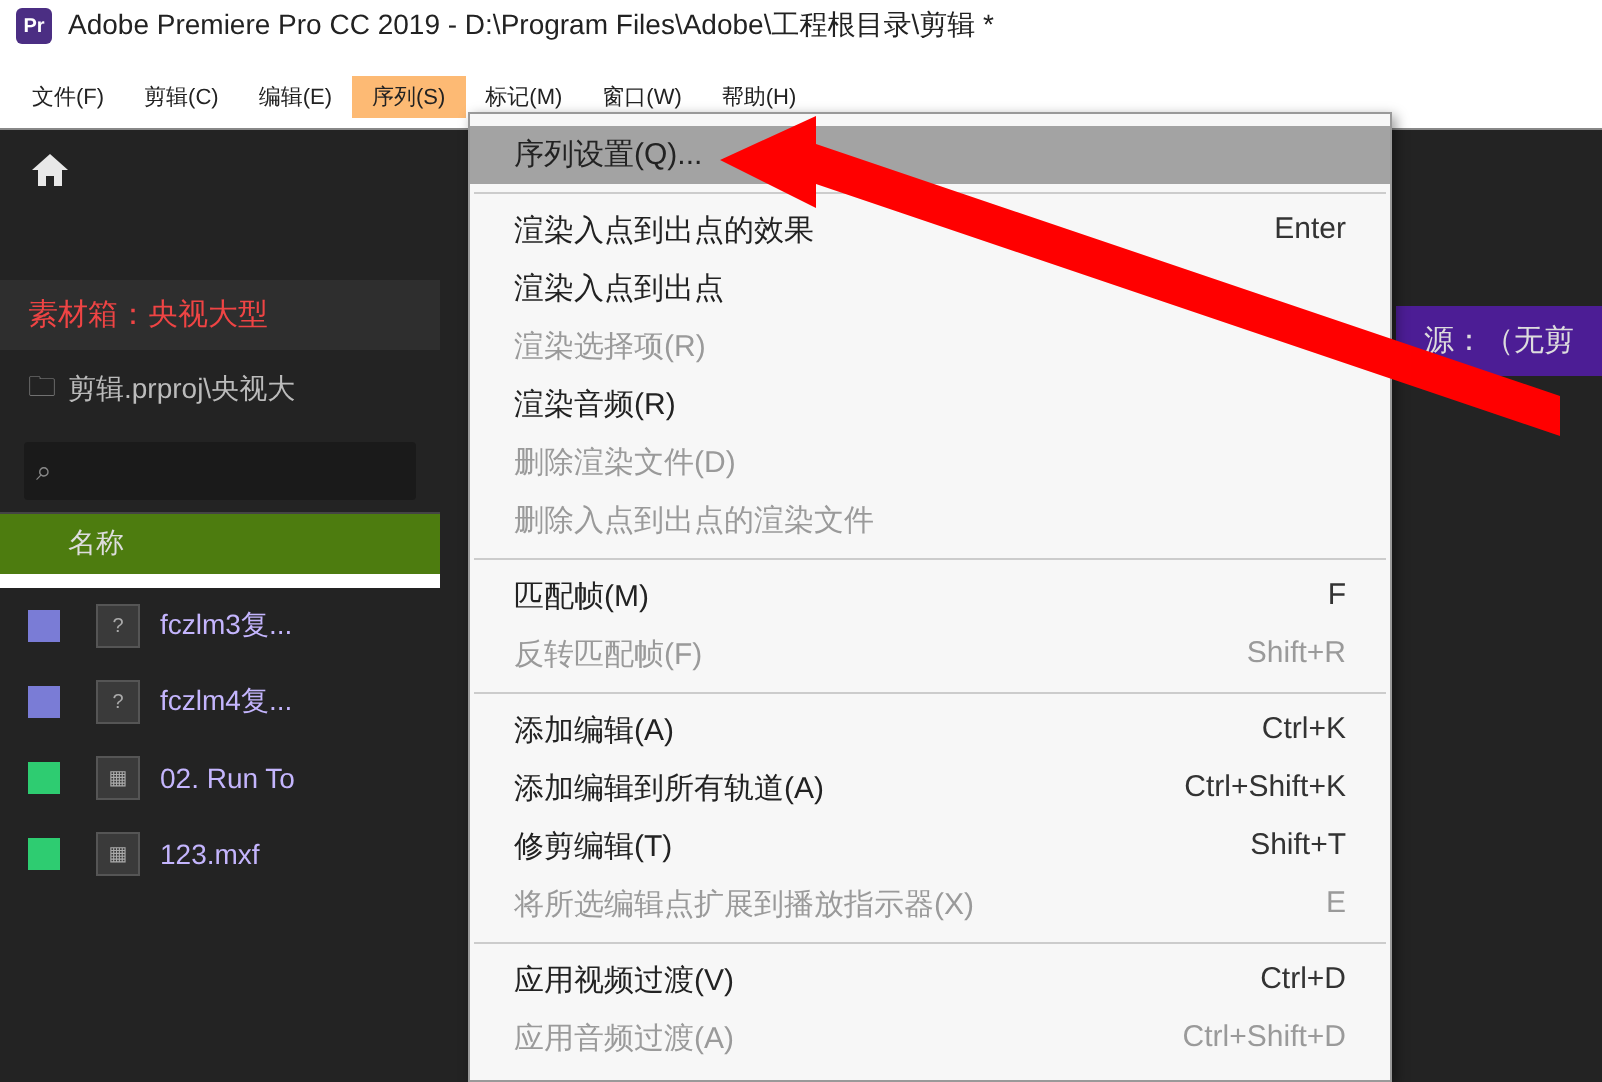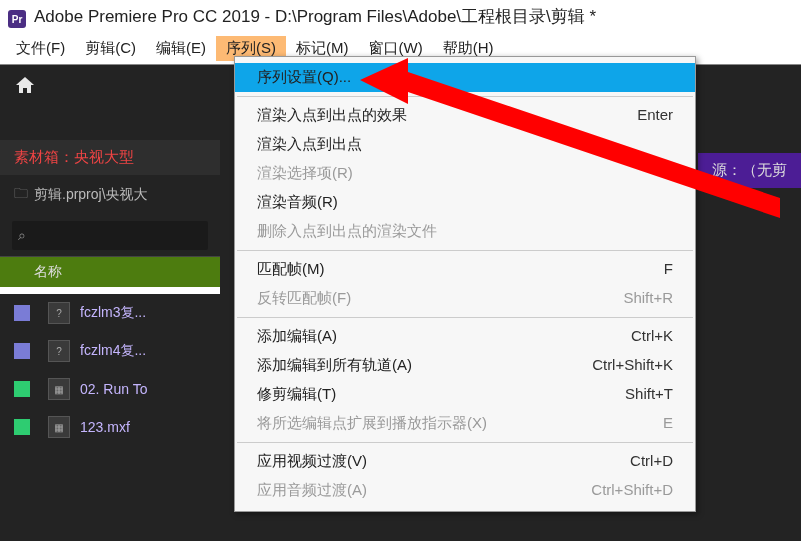--- a/index.html
+++ b/index.html
@@ -1,39 +1,39 @@
 <!DOCTYPE html>
 <html><head>
 <meta charset="utf-8">
 <style>
 html,body{margin:0;padding:0;background:#232323;font-family:"Segoe UI",Arial,sans-serif;font-size:14px;color:#ccc;width:801px;height:541px;overflow:hidden}
-.titlebar{background:#fff;display:flex;align-items:flex-end;padding:4px 8px;height:24px}
+.titlebar{background:#fff;display:flex;align-items:flex-start;padding:4px 8px;height:24px}
 .titlebar .logo{width:18px;height:18px;background:#4b2e83;border-radius:3px;margin-right:8px;display:flex;align-items:center;justify-content:center;color:#fff;font-size:10px;font-weight:bold}
-.titlebar .title{color:#222;font-size:17px}
+.titlebar .title{color:#222;font-size:14px}
 .menubar{background:#fff;display:flex;align-items:center;padding:2px 6px;height:28px;border-bottom:1px solid #888}
-.menubar .mitem{padding:3px 10px;color:#222;font-size:15px;cursor:default}
+.menubar .mitem{padding:3px 10px;color:#222;font-size:11px;cursor:default}
 .menubar .mitem.sel{background:#fdba74}
 .workspace{display:flex;height:calc(100% - 56px);position:relative}
 .sidebar{width:220px;background:#232323;display:flex;flex-direction:column;position:relative}
 .home{padding:10px 14px;color:#fff}
 .spacer{height:28px}
 .panel-tab{background:#2e2e2e;padding:8px 14px;color:#ef4444;font-size:15px;margin-top:4px}
 .crumb{padding:8px 14px;color:#bbb;display:flex;align-items:center;gap:6px}
 .crumb .folder-icon{color:#888}
 .search{margin:6px 12px;background:#1a1a1a;padding:6px;border-radius:2px;color:#888}
 .listhead{display:flex;padding:6px 0;background:#4d7c0f;border-top:1px solid #444;border-bottom:7px solid #ffffff}
 .listhead .sp{width:34px}
 .listhead .name{color:#ddd}
 .row{display:flex;align-items:center;padding:6px 14px;height:26px}
 .row .swatch{width:16px;height:16px;margin-right:18px}
 .row .ficon{width:20px;height:20px;margin-right:10px;background:#3a3a3a;display:flex;align-items:center;justify-content:center;font-size:10px;color:#aaa;border:1px solid #555}
 .row .fname{color:#c4b5fd}
 .dropdown{position:absolute;left:234px;top:56px;width:460px;background:#f7f7f7;border:1px solid #999;box-shadow:2px 2px 6px rgba(0,0,0,0.4);padding:6px 0;z-index:10}
 .dropdown .mi{display:flex;justify-content:space-between;padding:5px 22px;color:#222;font-size:15px}
-.dropdown .mi.hl{background:#0ea5e9}
+.dropdown .mi.hl{background:#a3a3a3}
 .dropdown .mi.dis{color:#9a9a9a}
 .dropdown hr{border:none;border-top:1px solid #ccc;margin:4px 2px}
 .dropdown .shortcut{color:#333}
 .dropdown .mi.dis .shortcut{color:#9a9a9a}
 .source-tab{position:absolute;right:0;top:88px;padding:8px 14px;background:#4c1d95;color:#ddd;font-size:15px}
 .arrow{position:absolute;z-index:20;pointer-events:none}
 </style>
 </head>
 <body>
 
@@ -109,20 +109,23 @@
     <div class="mi">
       <span>渲染入点到出点</span>
     </div>
     <div class="mi dis">
       <span>渲染选择项(R)</span>
     </div>
     <div class="mi">
       <span>渲染音频(R)</span>
     </div>
     <div class="mi dis">
+      <span>删除渲染文件(D)</span>
+    </div>
+    <div class="mi dis">
       <span>删除入点到出点的渲染文件</span>
     </div>
     <hr>
     <div class="mi">
       <span>匹配帧(M)</span>
       <span class="shortcut">F</span>
     </div>
     <div class="mi dis">
       <span>反转匹配帧(F)</span>
       <span class="shortcut">Shift+R</span>

